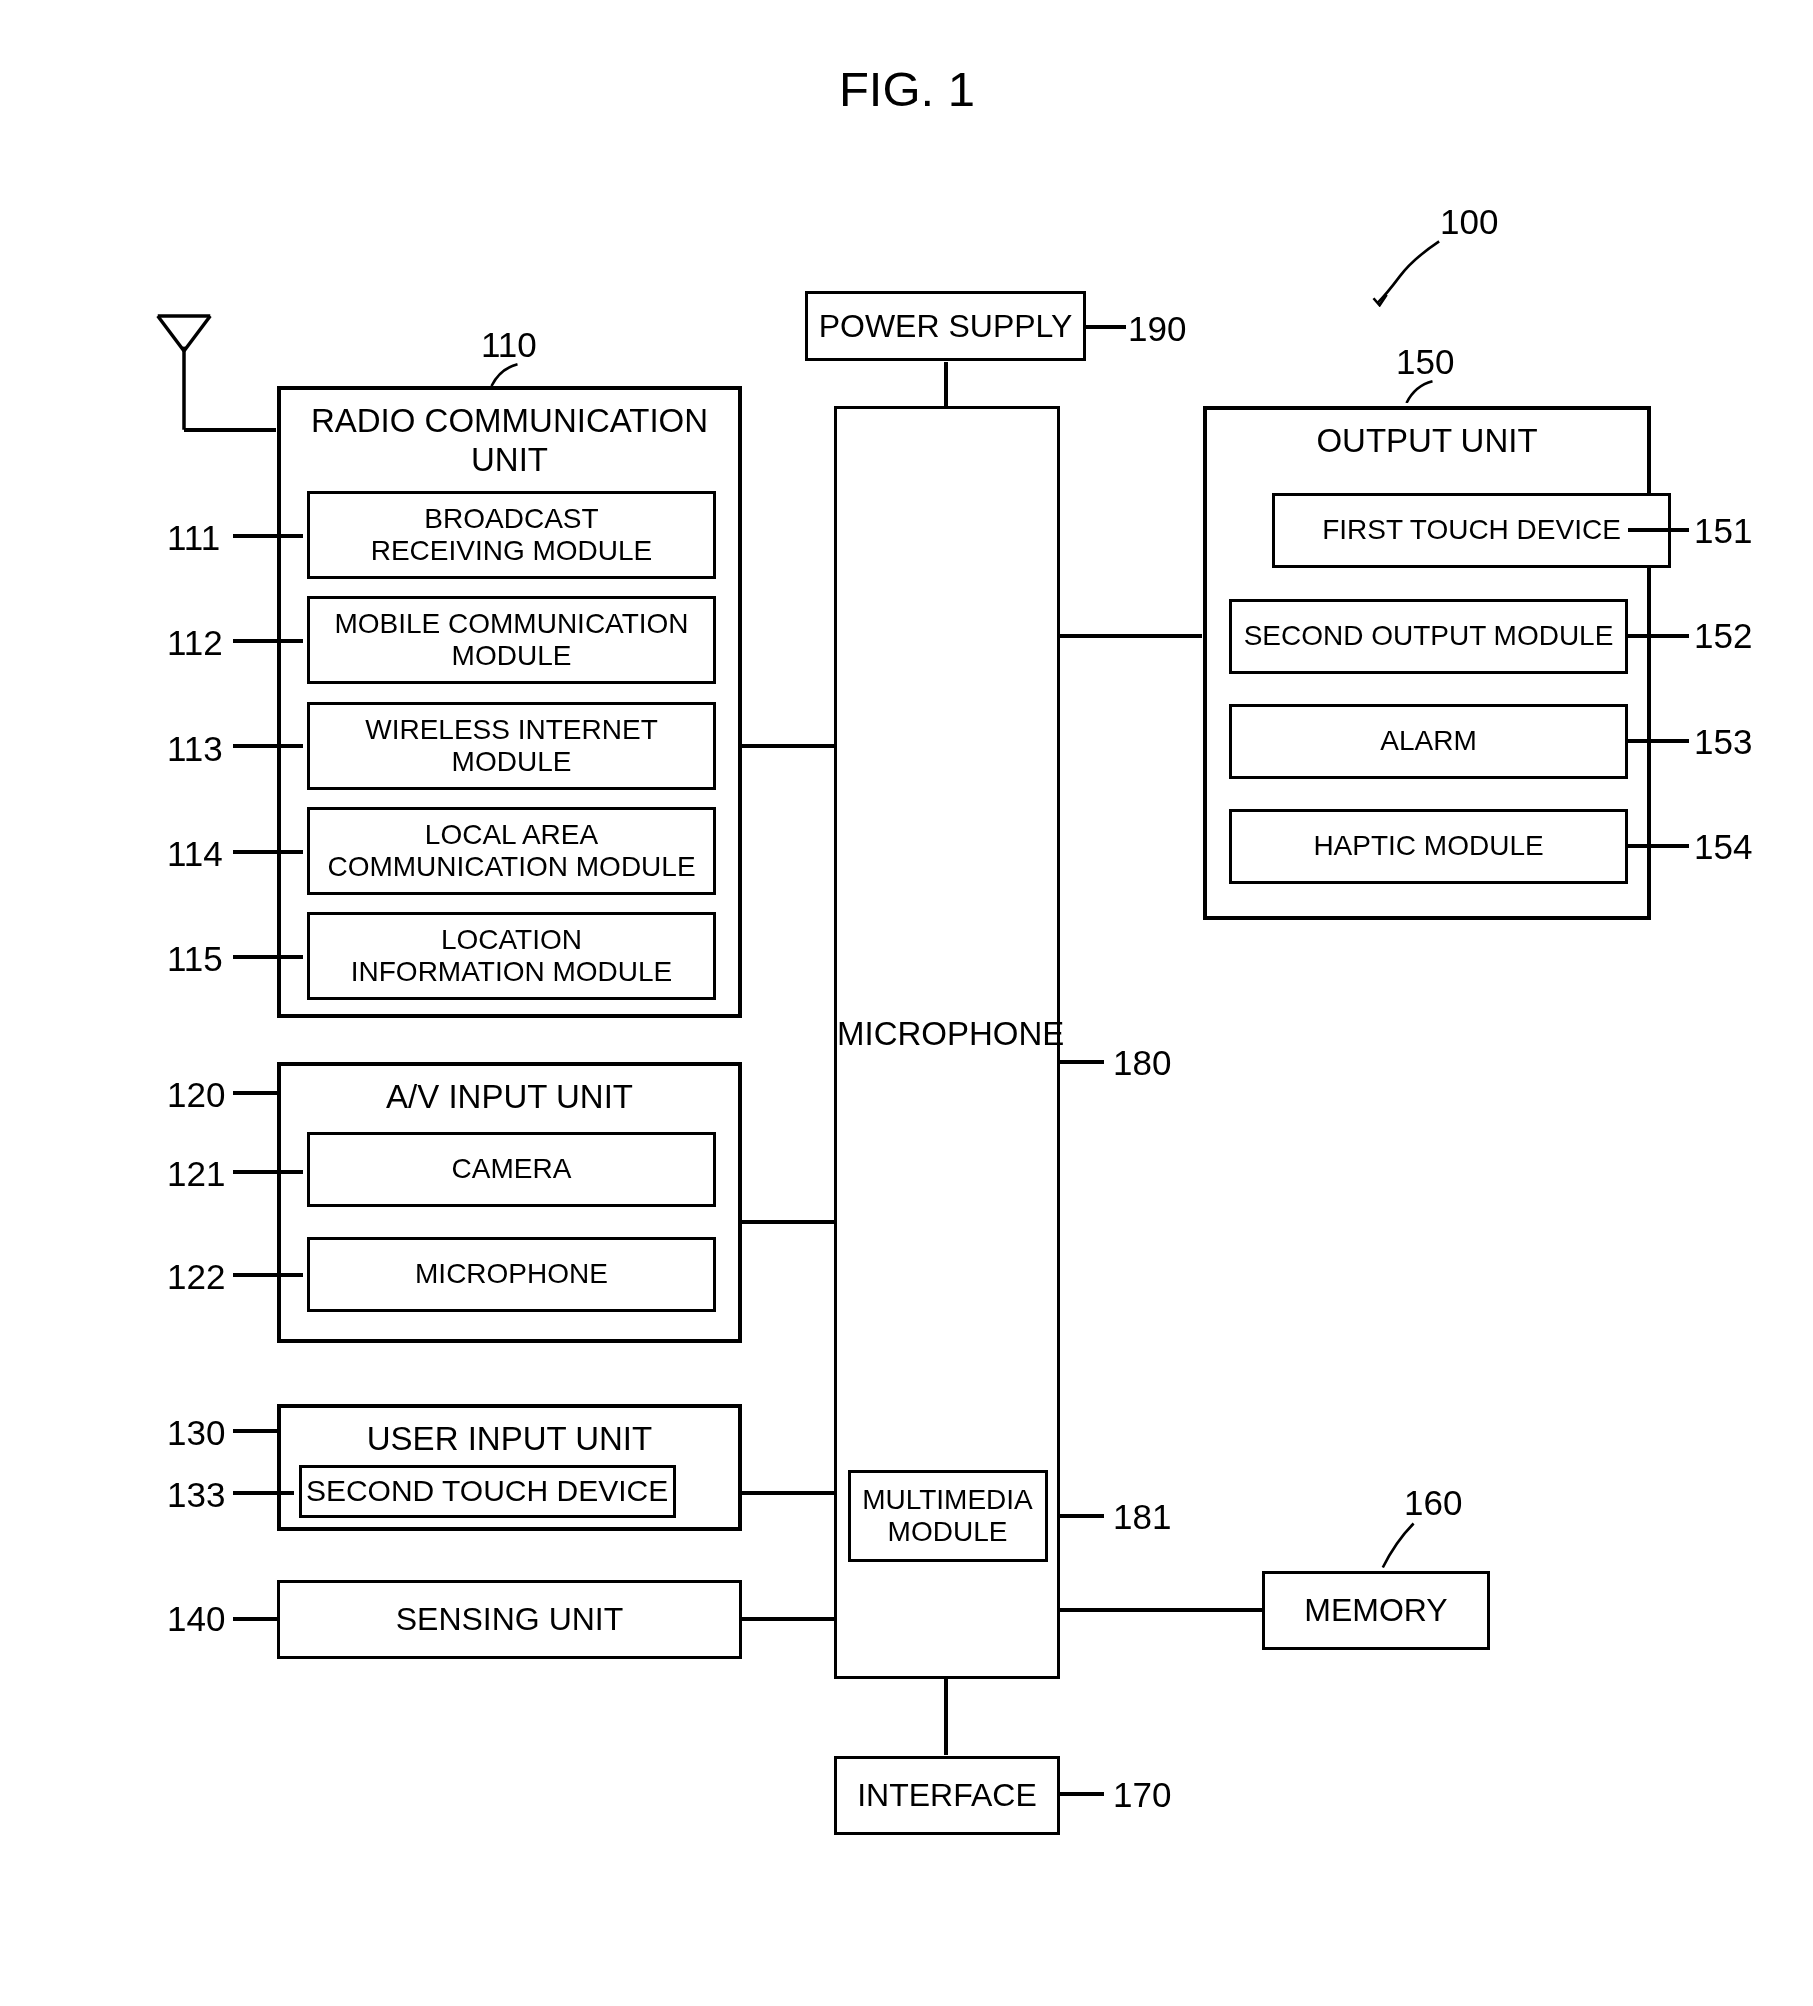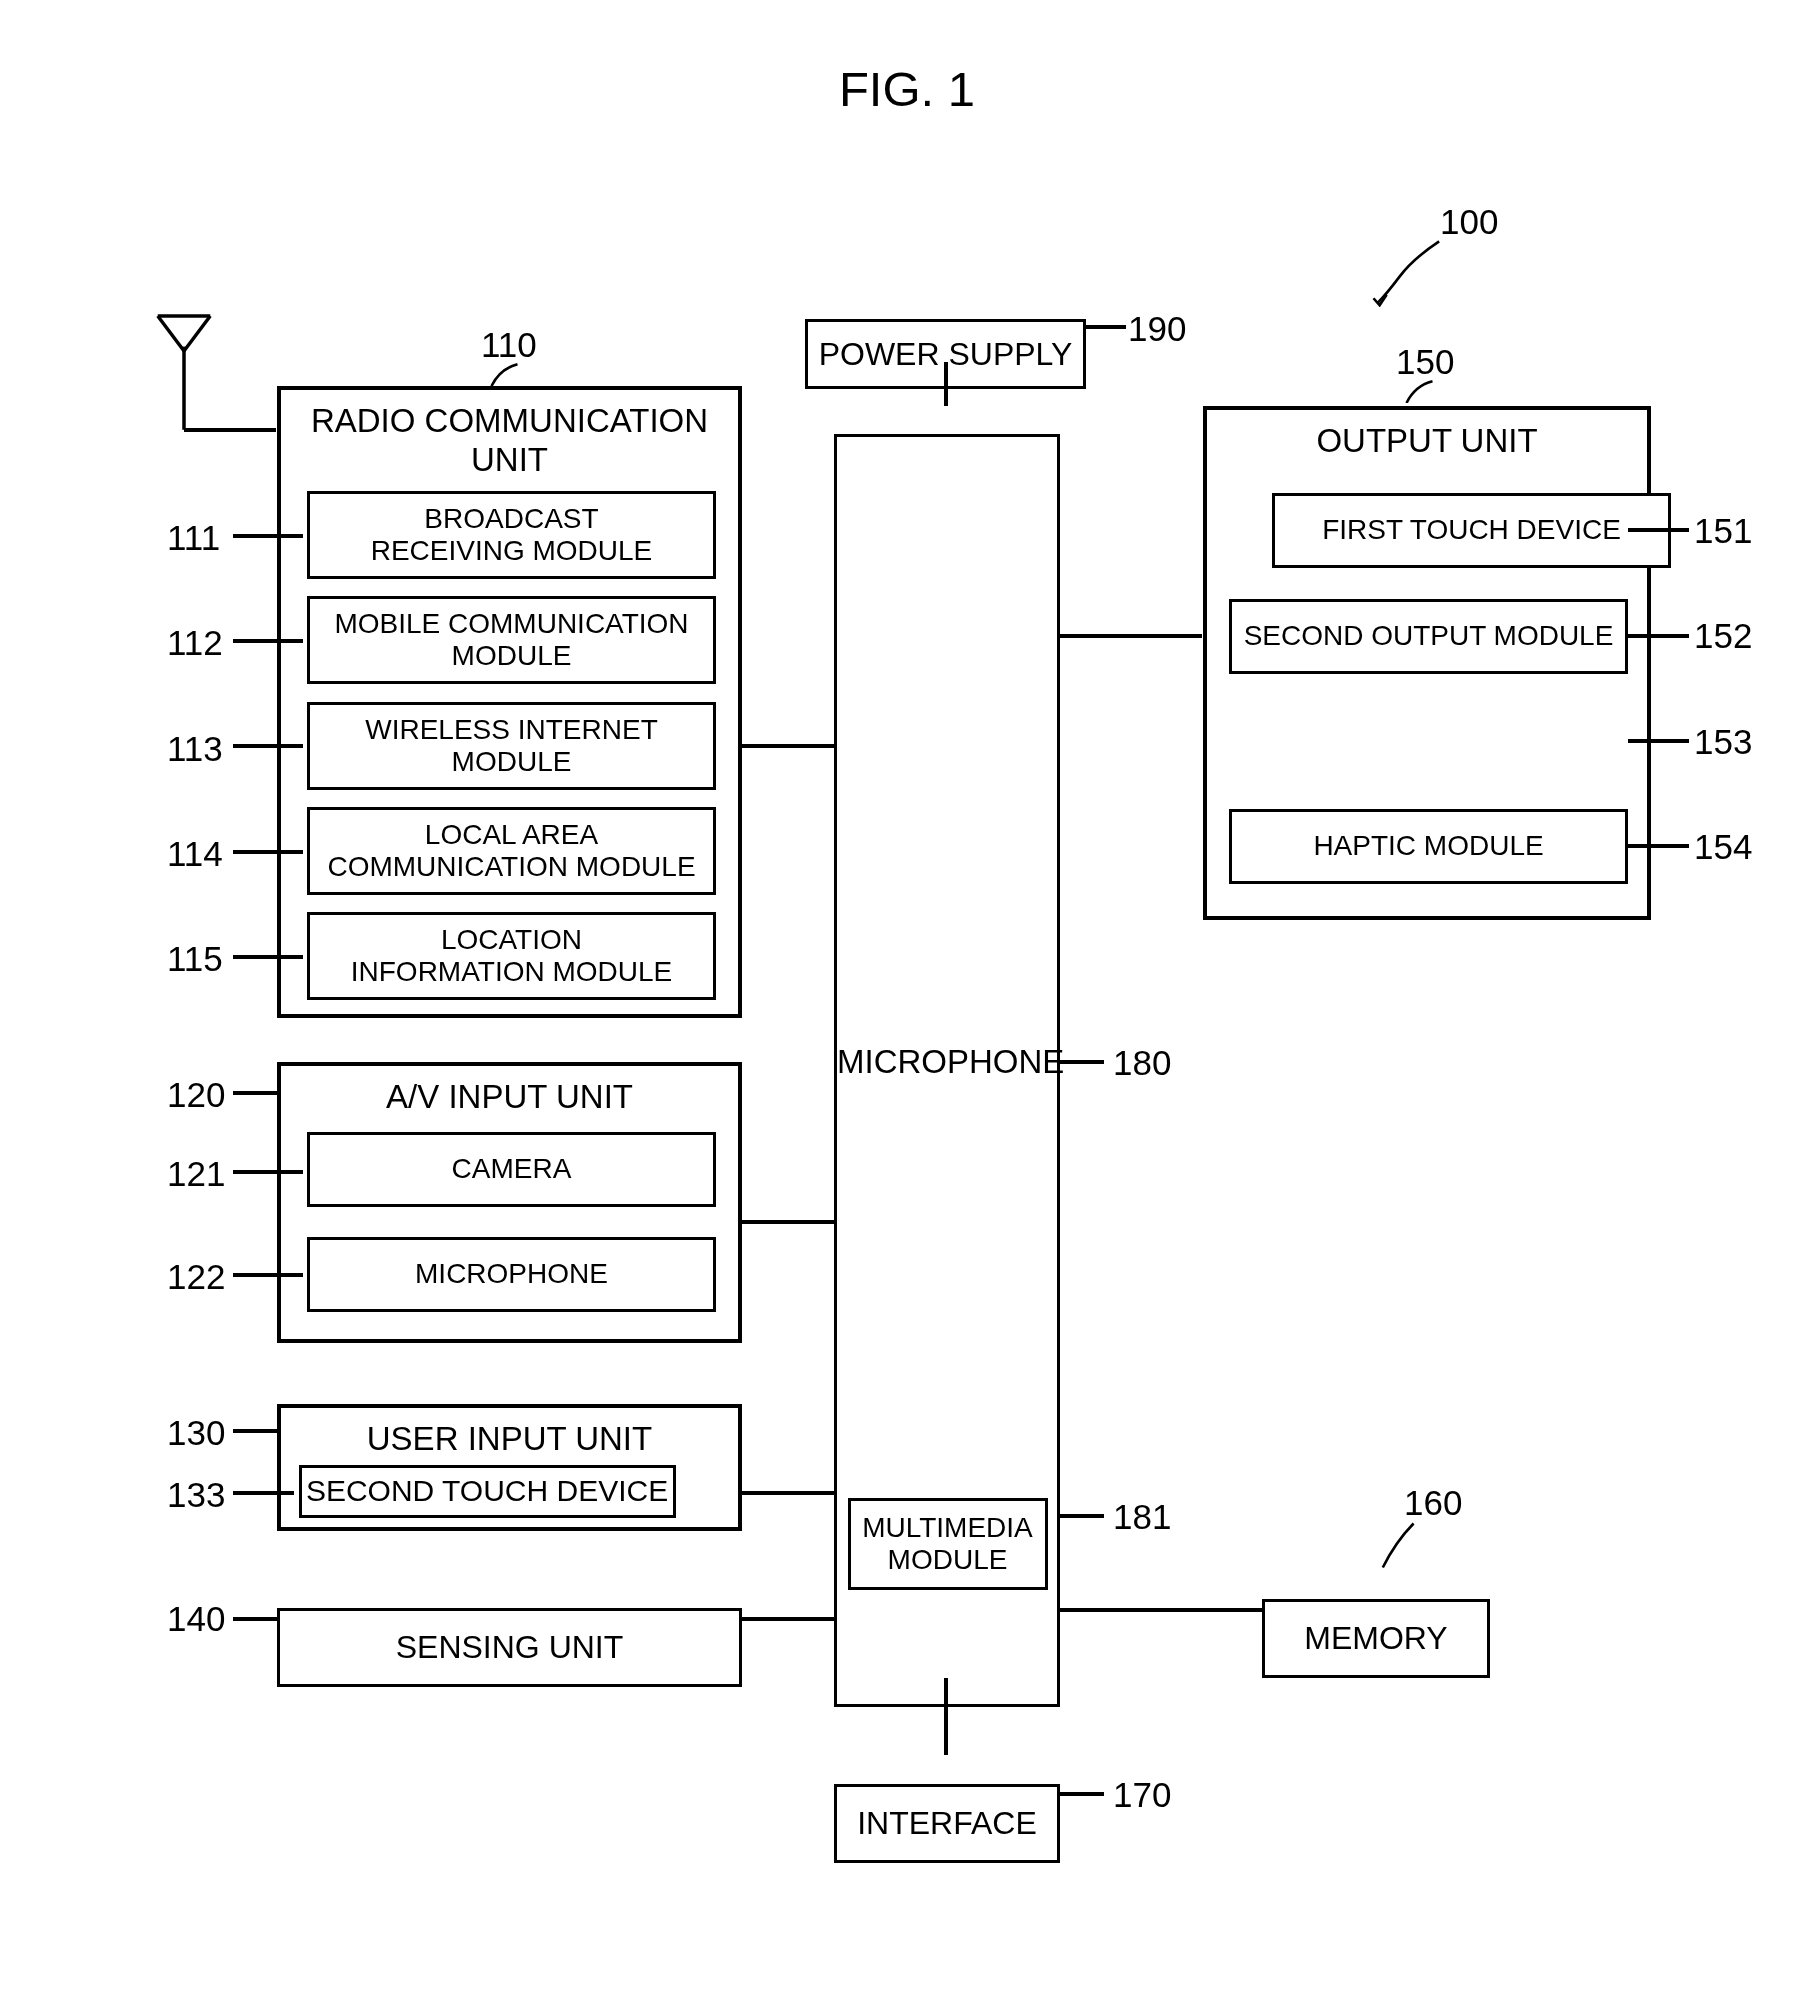--- a/index.html
+++ b/index.html
@@ -22,21 +22,20 @@
   }
   .box {
     position: absolute;
     border: 3.5px solid #000;
     background: #fff;
     text-align: center;
     display: flex;
     align-items: center;
     justify-content: center;
     font-size: 32px;
-    margin-top: 28px;
   }
   .unit-box {
     position: absolute;
     border: 4.4px solid #000;
     background: #fff;
   }
   .unit-title {
     text-align: center;
     font-size: 33px;
     padding-top: 10.5px;
@@ -161,20 +160,21 @@
 
 <div class="box" style="left:277px; top:1580px; width:465px; height:79px;">SENSING UNIT</div>
 <div class="ref-label" style="left:167px; top:1599px;">140</div>
 <div class="hline" style="left:233px; top:1617px; width:44px;"></div>
 <div class="hline" style="left:742px; top:1617px; width:92px;"></div>
 
 <div class="unit-box" style="left:1203px; top:406px; width:448px; height:514px;">
   <div class="unit-title">OUTPUT UNIT</div>
   <div class="module" style="left:22px; top:83px;  width:399px; height:75px;margin-left:43px;">FIRST TOUCH DEVICE</div>
   <div class="module" style="left:22px; top:189px; width:399px; height:75px;">SECOND OUTPUT MODULE</div>
+  <div class="module" style="left:22px; top:294px; width:399px; height:75px;">ALARM</div>
   <div class="module" style="left:22px; top:399px; width:399px; height:75px;">HAPTIC MODULE</div>
 </div>
 <div class="ref-label" style="left:1396px; top:342px;">150</div>
 <svg style="position:absolute; left:1402px; top:377px; width:35px; height:26px;" viewBox="0 0 40 30" width="35" height="26">
     <path d="M 5 30 Q 15 10 35 5" stroke="#000" stroke-width="3" fill="none"></path>
   </svg>
 <div class="ref-label" style="left:1694px; top:511px;">151</div>
 <div class="hline" style="left:1628px; top:528px; width:61px;"></div>
 <div class="ref-label" style="left:1694px; top:616px;">152</div>
 <div class="hline" style="left:1628px; top:634px; width:61px;"></div>

